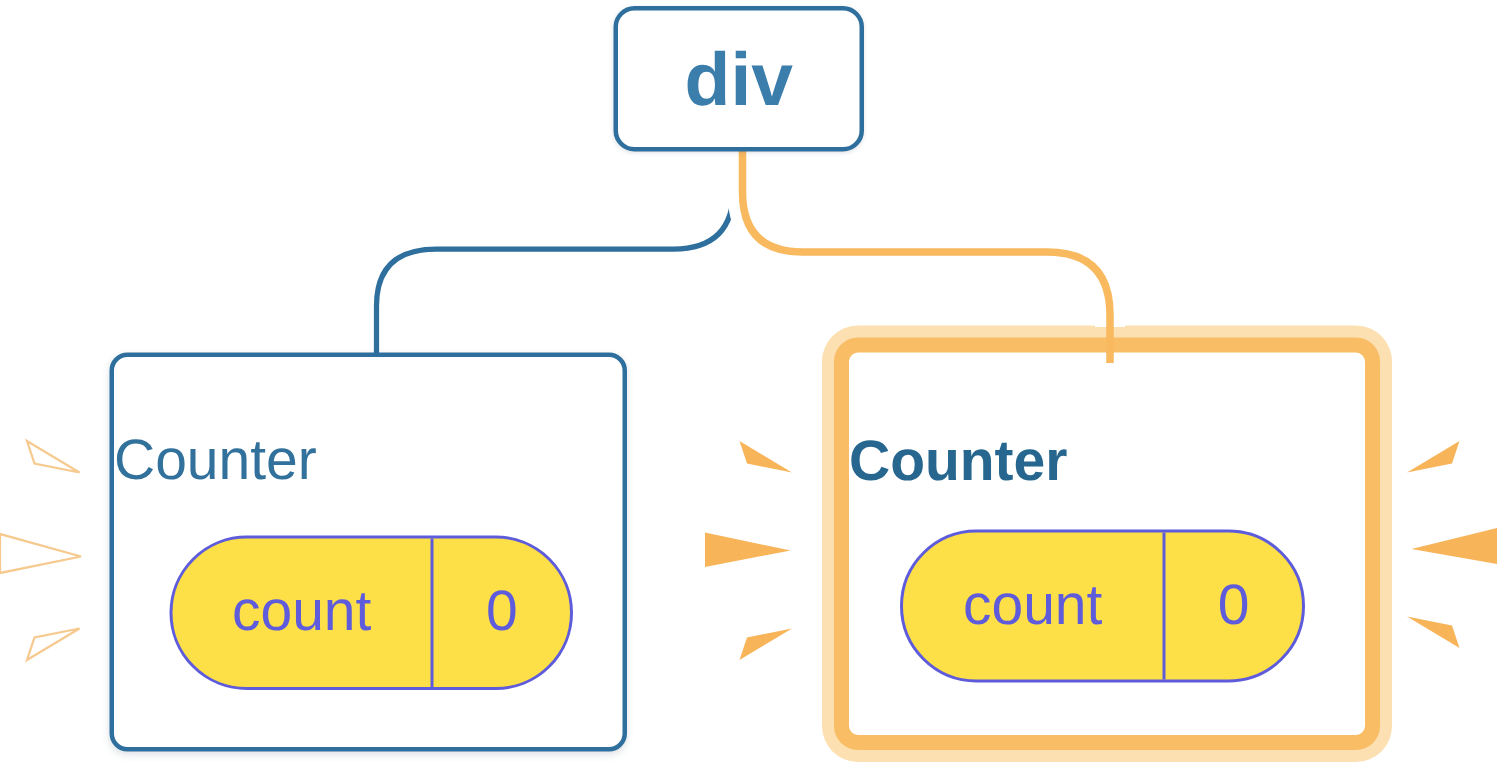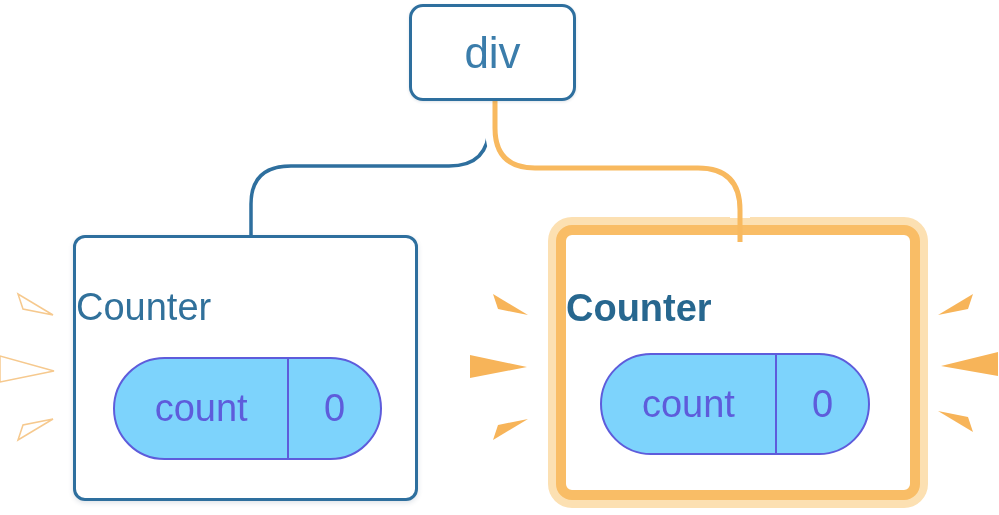--- a/index.html
+++ b/index.html
@@ -8,40 +8,40 @@
     font-family:"Liberation Sans",sans-serif;
   }
   .stage svg.wires{position:absolute;left:0;top:0;z-index:2;}
   .node{position:absolute;background:#fff;box-sizing:border-box;}
   .root-node{
     left:409px;top:4px;width:167px;height:97px;z-index:3;
     border:3.5px solid var(--blue_stroke);border-radius:14px;
     display:flex;align-items:center;justify-content:center;
     box-shadow:0 1px 3px rgba(40,70,100,.15);
   }
-  .root-label{font-size:44px;color:var(--root_text);}
+  .root-label{font-size:50px;color:var(--root_text);font-weight:bold;}
   .child-left{
     left:73px;top:235px;width:345px;height:266px;z-index:3;
     border:3px solid var(--blue_stroke);border-radius:12px;
     box-shadow:0 2px 5px rgba(40,70,100,.15);
   }
   .child-right{
     left:556px;top:225px;width:364px;height:275px;z-index:1;
     border:10px solid var(--orange_border);border-radius:16px;
     box-shadow:0 0 0 8px var(--orange_band);
   }
   .counter-title{
     position:absolute;left:0;right:0;
     color:var(--counter_text);font-size:38px;
   }
   .child-left  .counter-title{top:48px;}
   .child-right .counter-title{top:52px;font-weight:bold;color:var(--counter_text_bold);}
   .state-pill{
     position:absolute;box-sizing:border-box;display:flex;
-    border:2.5px solid var(--purple);border-radius:60px;background:#7dd3fc;
+    border:2.5px solid var(--purple);border-radius:60px;background:#fde047;
   }
   .child-left  .state-pill{left:37px;top:119px;width:269px;height:103px;}
   .child-right .state-pill{left:34px;top:118px;width:270px;height:102px;}
   .pill-key,.pill-val{
     display:flex;align-items:center;justify-content:center;
     color:var(--purple);font-size:38px;box-sizing:border-box;
   }
   .pill-key{flex:0 0 65%;}
   .pill-val{flex:1;border-left:2.5px solid var(--purple);}
   .wire-blue{stroke:var(--blue_stroke);stroke-width:3.5;fill:none;}

